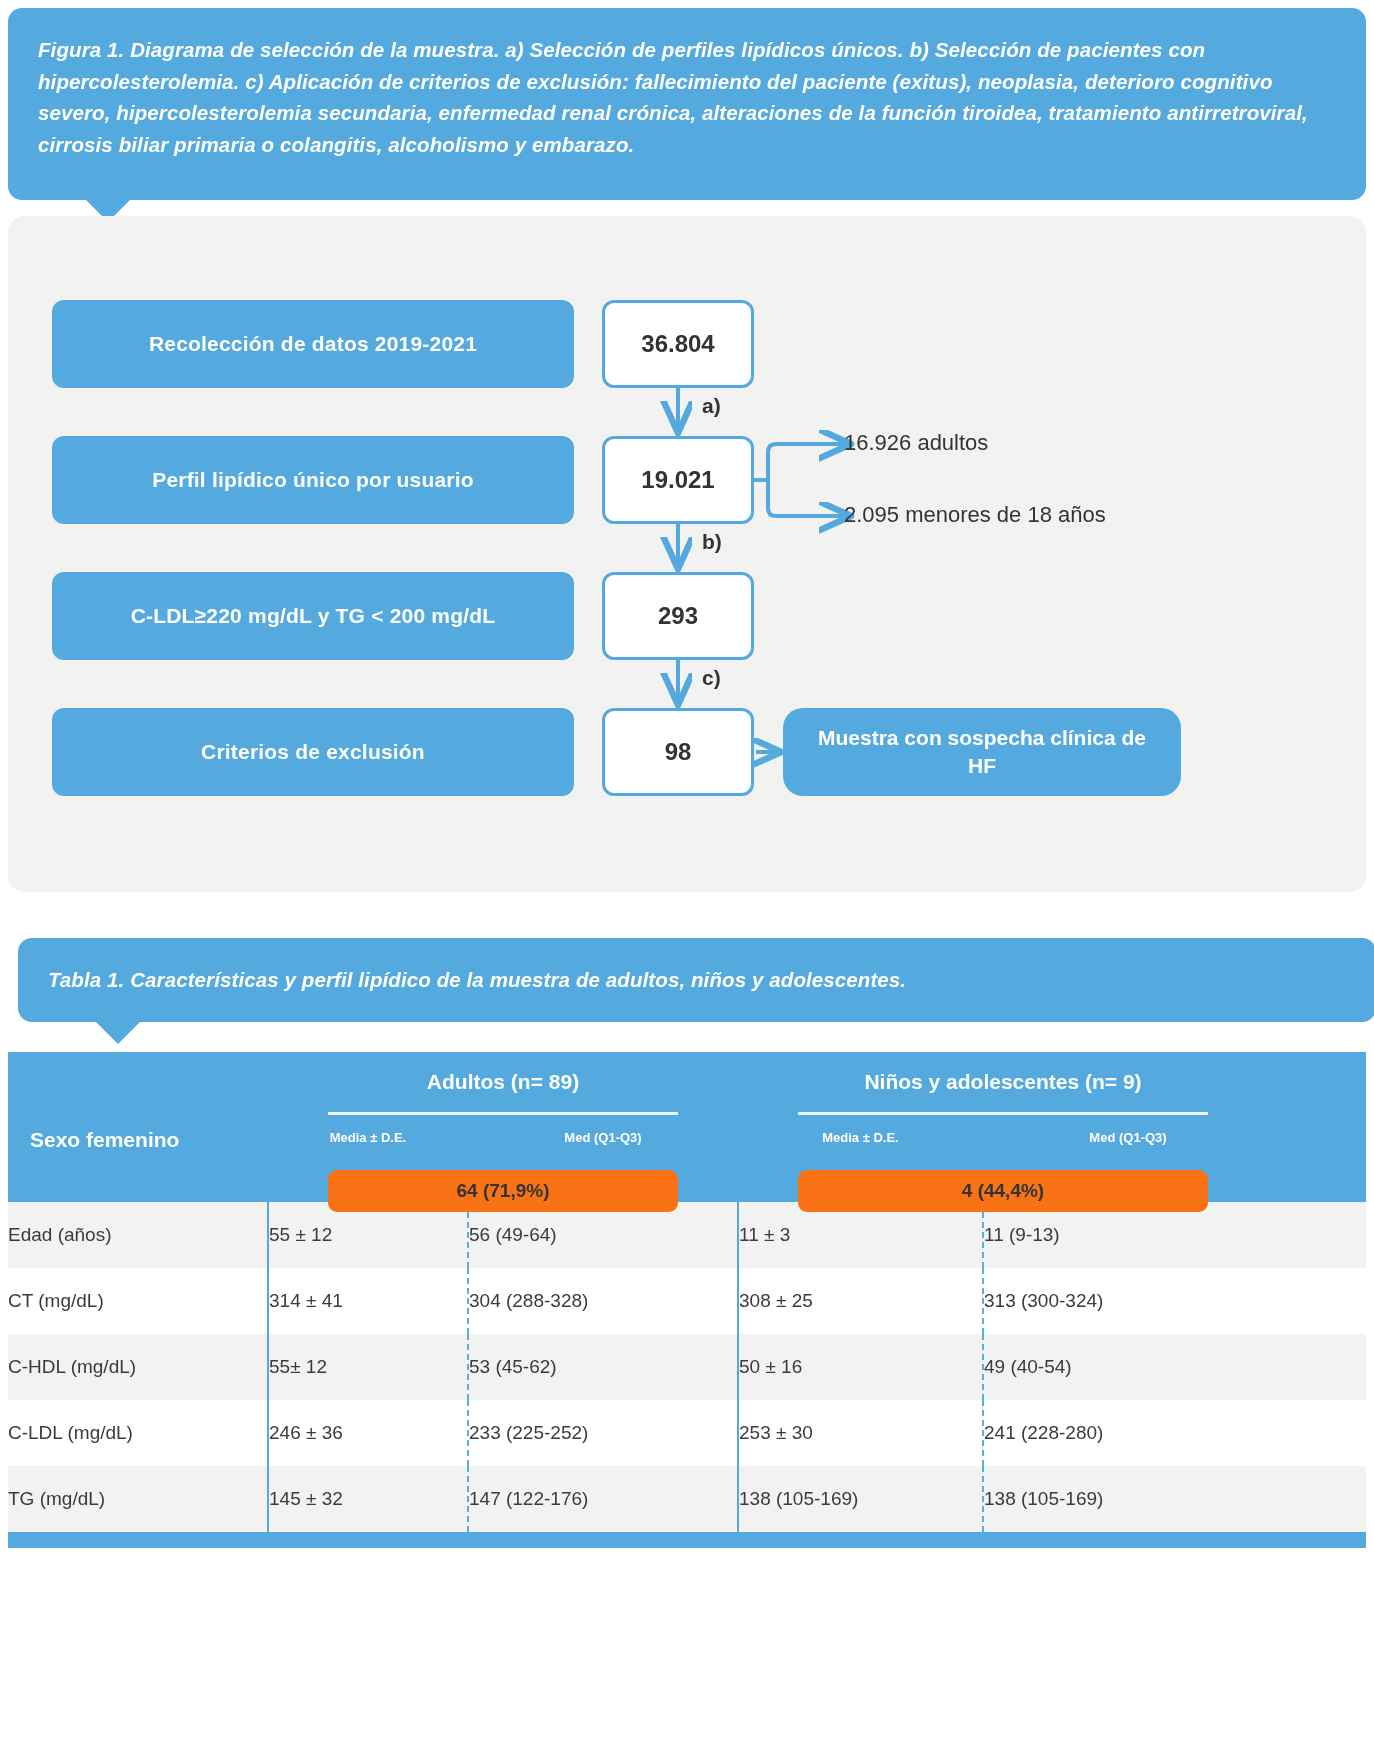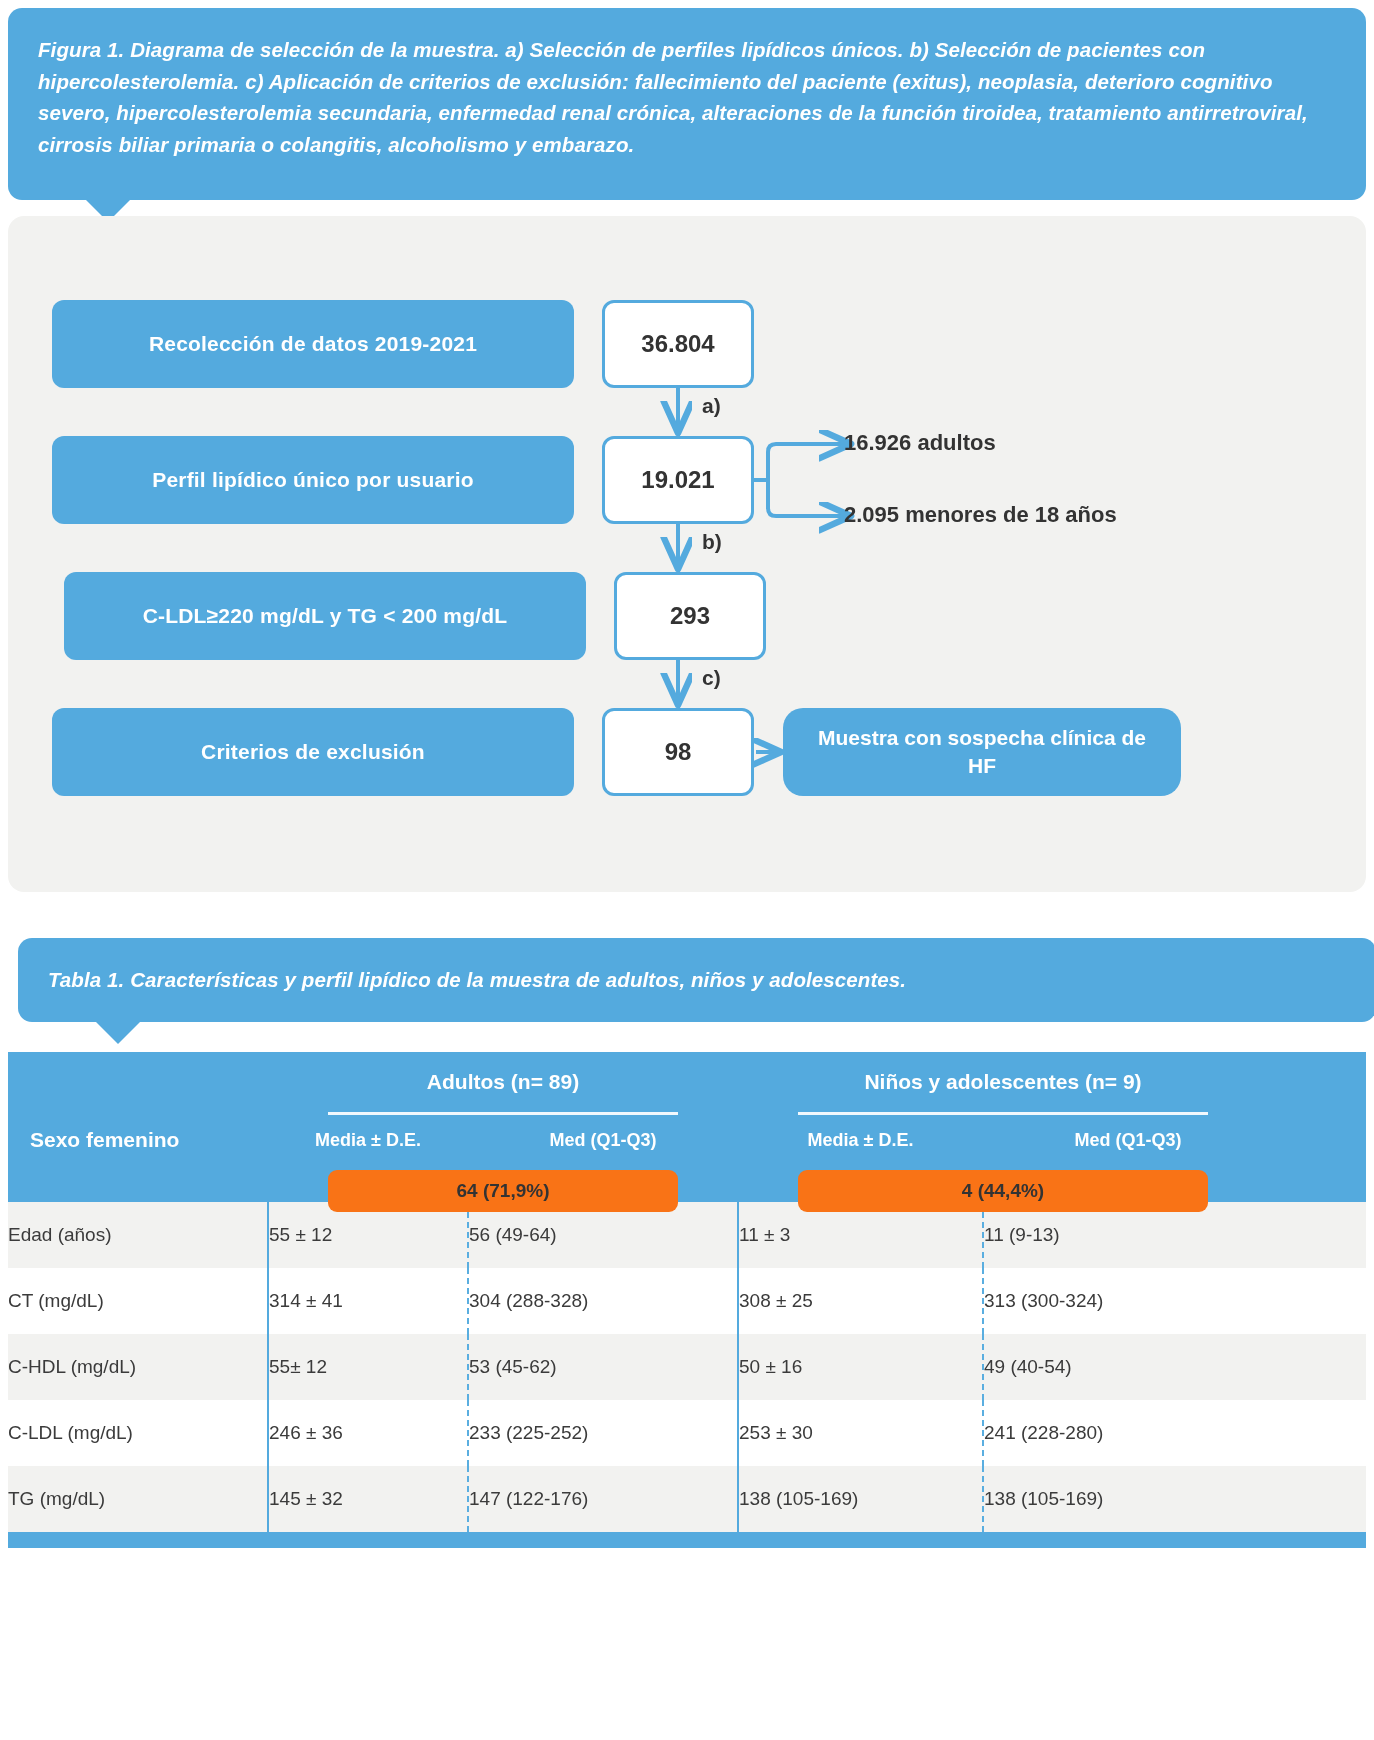--- a/index.html
+++ b/index.html
@@ -127,34 +127,34 @@
     align-items: center;
     justify-content: center;
     text-align: center;
     line-height: 1.32;
     box-sizing: border-box;
     padding: 0 25px;
   }
 
   .row1 { top: 84px; }
   .row2 { top: 220px; }
-  .row3 { top: 356px; margin-left: 12px; }
+  .row3 { top: 356px; }
   .row4 { top: 492px; }
 
   .step-label {
     position: absolute;
     font-size: 21px;
     font-weight: 700;
     color: #333333;
   }
 
   .branch-label {
     position: absolute;
     font-size: 22px;
-    font-weight: 700;
+    font-weight: 400;
     color: #333333;
     white-space: nowrap;
   }
 
   #flow-svg {
     position: absolute;
     inset: 0;
     width: 1358px;
     height: 676px;
     pointer-events: none;
@@ -196,21 +196,21 @@
   .grp-rule {
     position: absolute;
     top: 60px;
     height: 3px;
     background: #ffffff;
     opacity: .92;
   }
   .sub-title {
     position: absolute;
     top: 78px;
-    font-size: 18px;
+    font-size: 13px;
     font-weight: 700;
     color: #fff;
     text-align: center;
   }
   .row-title {
     position: absolute;
     left: 22px;
     top: 76px;
     font-size: 21px;
     font-weight: 700;

